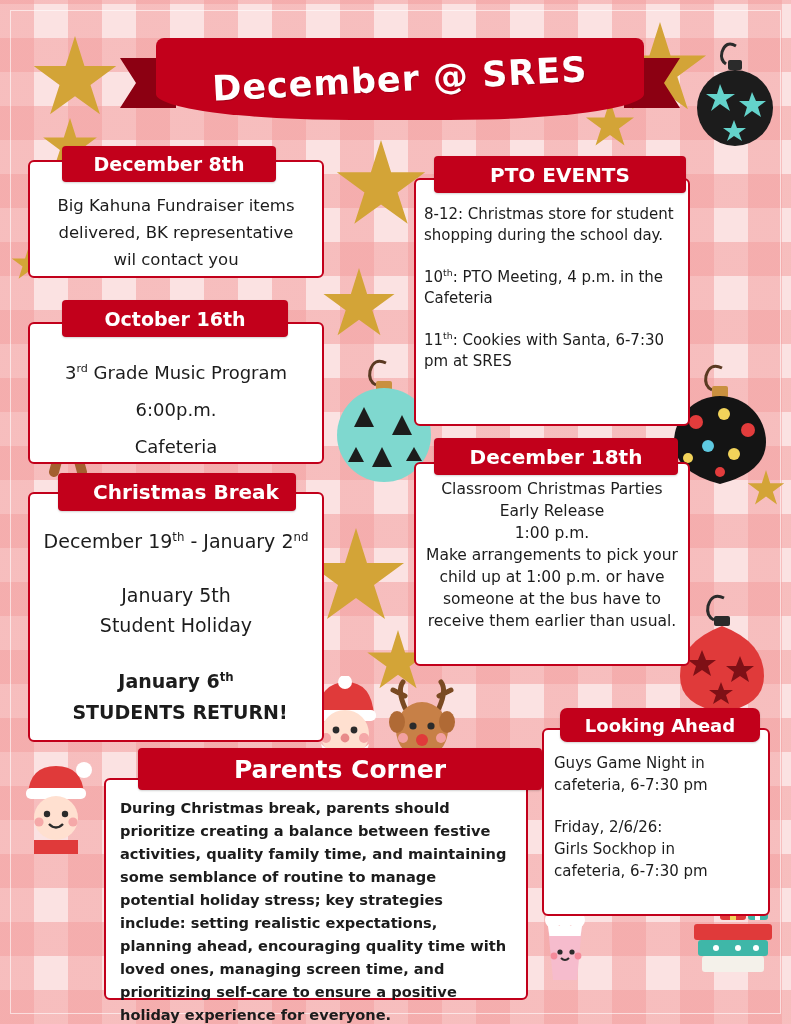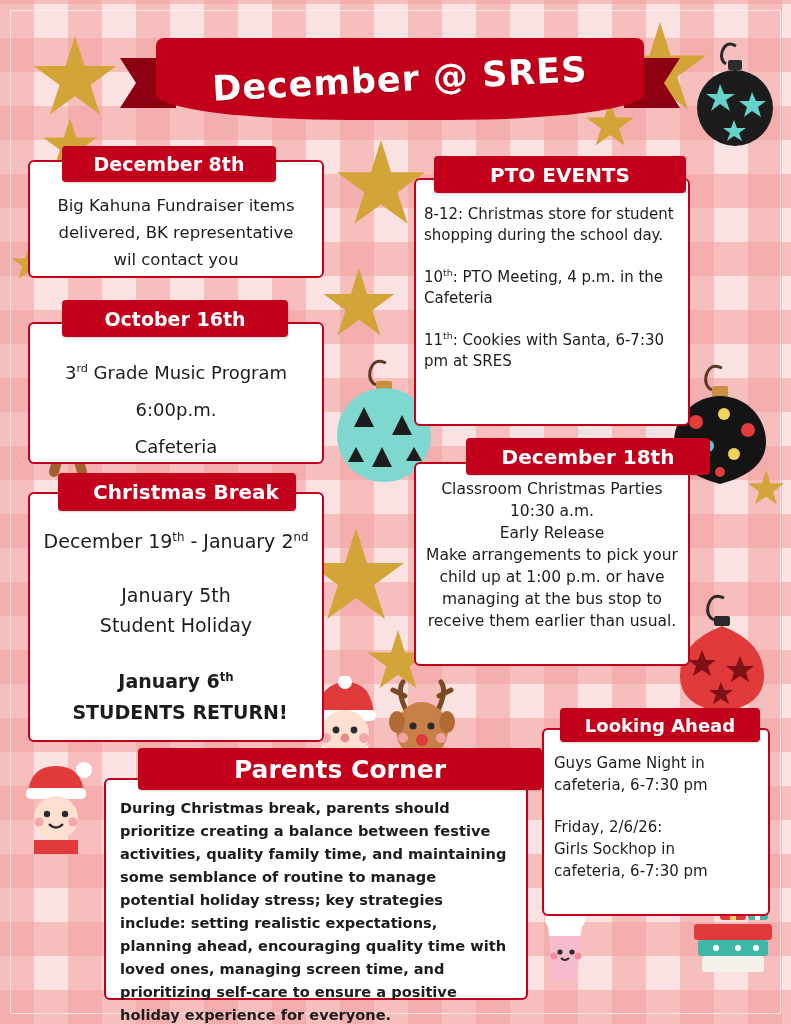--- a/index.html
+++ b/index.html
@@ -324,35 +324,35 @@
   </div>
   <div style="position:absolute; left:424px; top:204px; width:260px; font-size:15px; line-height:21px; color:#1c1c1c; z-index:6;">
     <div>8-12:  Christmas store for student shopping during the school day.</div>
     <div style="height:16px;"></div>
     <div>10<sup>th</sup>:  PTO Meeting, 4 p.m. in the Cafeteria</div>
     <div style="height:16px;"></div>
     <div>11<sup>th</sup>:  Cookies with Santa, 6-7:30 pm at SRES</div>
   </div>
 
   <div class="card" style="left:414px; top:462px; width:276px; height:204px;"></div>
-  <div class="ribbon" style="left:434px; top:438px; width:244px; height:37px; font-size:20px;margin-left:32px;">
+  <div class="ribbon" style="left:434px; top:438px; width:244px; height:37px; font-size:20px;">
     <span>December 18th</span>
   </div>
   <div class="body-text" style="left:418px; width:268px; top:478px; font-size:15.5px; line-height:22px;">
     <div>Classroom Christmas Parties</div>
-    <div>10:30 a.m.</div>
     <div>Early Release</div>
+    <div>1:00 p.m.</div>
     <div>Make arrangements to pick your</div>
     <div>child up at 1:00 p.m. or have</div>
-    <div>managing at the bus stop to</div>
+    <div>someone at the bus have to</div>
     <div>receive them earlier than usual.</div>
   </div>
 
   <div class="card" style="left:542px; top:728px; width:228px; height:188px;"></div>
-  <div class="ribbon" style="left:560px; top:708px; width:200px; height:34px; font-size:18px;">
+  <div class="ribbon" style="left:560px; top:708px; width:200px; height:34px; font-size:18px;border-radius:7px;">
     <span>Looking Ahead</span>
   </div>
   <div style="position:absolute; left:554px; top:752px; width:208px; font-size:15px; line-height:22px; color:#1c1c1c; z-index:6;">
     <div>
       <div>Guys Game Night in</div>
       <div>cafeteria, 6-7:30 pm</div>
     </div>
     <div style="height:20px;"></div>
     <div>
       <div>Friday, 2/6/26:</div>

